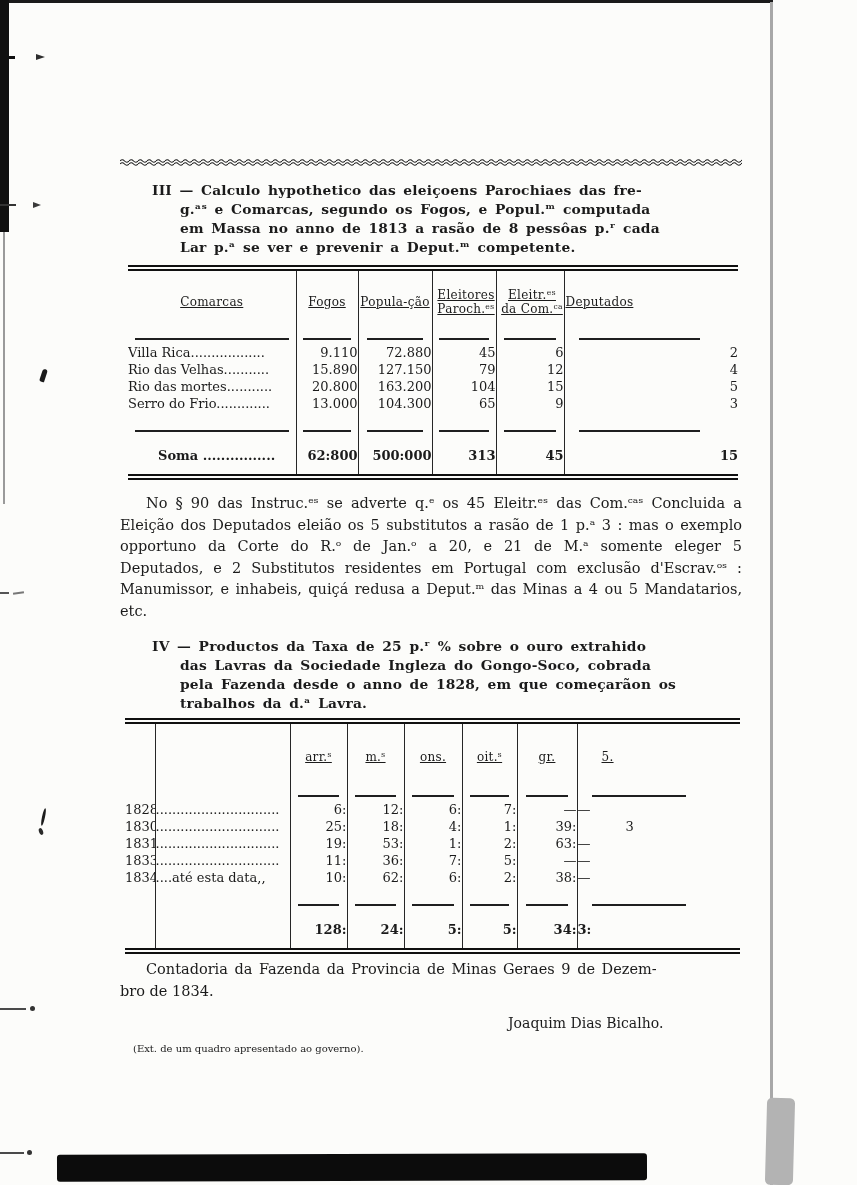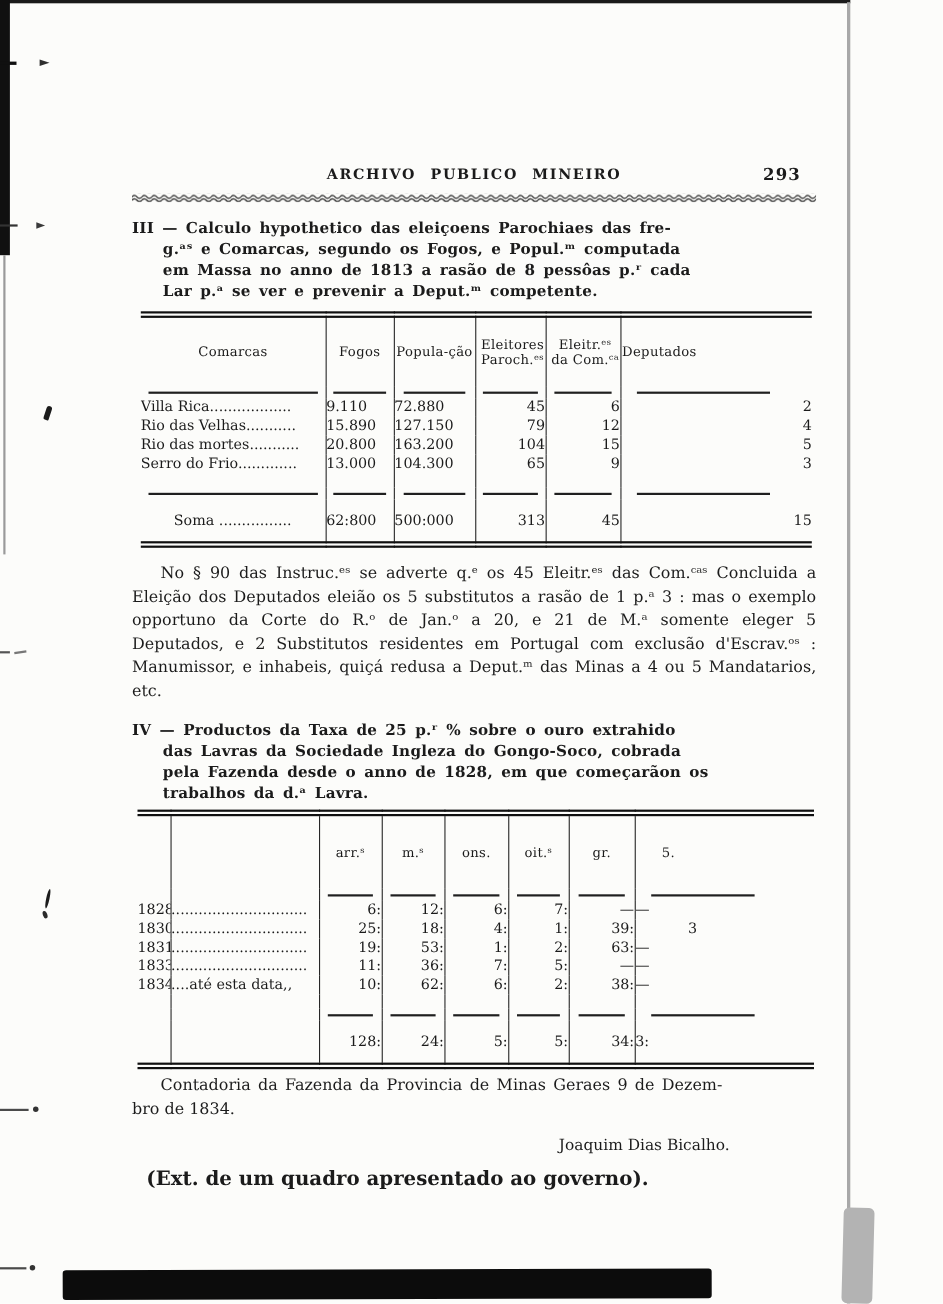--- a/index.html
+++ b/index.html
@@ -14,67 +14,67 @@
   
   .hdr{position:relative;height:18px;}
   .hdr-title{display:block;text-align:center;font-weight:bold;font-size:13px;
     letter-spacing:1.5px;word-spacing:7px;}
   .pageno{position:absolute;right:14px;top:-2px;font-size:15px;font-weight:bold;letter-spacing:1px;}
   .squiggle{display:block;margin-top:6px;}
 
   
   .sec{margin-top:15px;font-weight:bold;font-size:13.8px;line-height:19px;
     letter-spacing:.2px;word-spacing:2.5px;}
-  .sec div{padding-left:28px;}
+  .sec div{padding-left:28px;margin-left:32px;}
   .sec div:first-child{padding-left:0;}
 
   
   table.sched{border-collapse:collapse;table-layout:fixed;
     border-top:6px double #101010;border-bottom:6px double #101010;
     font-size:13px;color:#1b1b1b;}
   .sched td,.sched th{border-right:1.2px solid #262626;overflow:hidden;
     white-space:nowrap;font-weight:normal;padding:0;}
   .sched td:last-child,.sched th:last-child{border-right:none;}
   .hrow th{height:62px;vertical-align:middle;text-align:center;font-size:12px;line-height:14px;
-    white-space:normal;letter-spacing:.3px;}
+    white-space:normal;letter-spacing:.3px;text-decoration:underline;}
   .hrow4 th{height:66px;}
   .rulerow td{height:11px;vertical-align:middle;}
   .sprow td{height:13px;}
   .rl{border-top:2px solid #1f1f1f;height:0;margin:0 auto;width:78%;}
   .rl-wide{width:92%;}
   .rl-left{width:58%;margin:0 0 0 14px;}
   .drow td{height:17px;line-height:17px;}
-  .somarow td{height:38px;vertical-align:middle;}
+  .somarow td{height:38px;vertical-align:middle;font-weight:bold;}
 
   
   .t3{width:610px;margin-left:8px;margin-top:8px;}
   .h-ep,.h-ec{text-align:center;padding-left:4px !important;}
   .h-dep{text-align:left !important;padding-left:1px !important;}
   .c-name{text-align:left;padding-left:6px;}
-  .c-fogos,.c-pop{padding-right:5px;font-weight:bold;}
+  .c-fogos,.c-pop{text-align:right;padding-right:5px;font-weight:bold;}
   .c-ep{text-align:right;padding-right:12px;font-weight:bold;}
   .c-ec{text-align:right;padding-right:10px;font-weight:bold;}
   .c-dep{text-align:right;padding-right:106px;font-weight:bold;}
 
   
   .t4{width:615px;margin-left:5px;margin-top:5px;}
   .c-year{text-align:center;padding-left:1px;font-weight:bold;}
   .c-dots{text-align:left;padding-left:2px;}
   .c-num{text-align:right;padding-right:10px;font-weight:bold;}
   .c-gr{text-align:right;padding-right:5px;font-weight:bold;}
   .c-last{text-align:left;padding-left:24px;font-weight:bold;}
   .c-last-sum{padding-left:50px;}
 
   
   .para{margin-top:13px;font-size:14.5px;line-height:21.5px;text-align:justify;
     text-indent:26px;word-spacing:1.5px;}
   .foot{margin-top:4px;font-size:14.5px;line-height:22px;}
   .foot .l1{text-indent:26px;word-spacing:2px;}
   .sig{margin-top:13px;margin-left:388px;font-size:14px;}
-  .note{margin-top:12px;padding-left:13px;font-size:18px;font-weight:bold;}
+  .note{margin-top:12px;padding-left:13px;font-size:10px;font-weight:normal;}
 
   
   .art{position:absolute;}
 </style>
 </head>
 <body>
 
 <div class="sheet">
 
   <div class="art" style="left:0;top:0;width:773px;height:3px;background:#1a1a1a;"></div>
@@ -92,24 +92,20 @@
   <div class="art" style="left:42px;top:808px;width:3px;height:18px;background:#1c1c1c;border-radius:50%;transform:rotate(12deg);"></div>
   <div class="art" style="left:39px;top:828px;width:4px;height:7px;background:#2a2a2a;border-radius:50%;transform:rotate(-20deg);"></div>
   <div class="art" style="left:0;top:1008px;width:26px;height:2px;background:#4a4a4a;"></div>
   <div class="art" style="left:30px;top:1006px;width:5px;height:5px;background:#333;border-radius:50%;"></div>
   <div class="art" style="left:0;top:1152px;width:24px;height:2px;background:#4a4a4a;"></div>
   <div class="art" style="left:27px;top:1150px;width:5px;height:5px;background:#333;border-radius:50%;"></div>
   <div class="art" style="left:57px;top:1154px;width:590px;height:27px;background:#0c0c0c;border-radius:3px;transform:rotate(-0.15deg);"></div>
 
   <div class="content">
 
-    <div class="hdr">
-      <span class="hdr-title">ARCHIVO PUBLICO MINEIRO</span>
-      <span class="pageno">293</span>
-    </div>
     <svg class="squiggle" width="622" height="8" xmlns="http://www.w3.org/2000/svg">
       <defs>
         <pattern id="wv" width="9" height="8" patternUnits="userSpaceOnUse">
           <path d="M0 3 Q2.25 0.5 4.5 3 T9 3" fill="none" stroke="#1c1c1c" stroke-width="1.1"></path>
           <path d="M0 6 Q2.25 3.5 4.5 6 T9 6" fill="none" stroke="#1c1c1c" stroke-width="1.1"></path>
         </pattern>
       </defs>
       <rect width="622" height="8" fill="url(#wv)"></rect>
     </svg>
 

